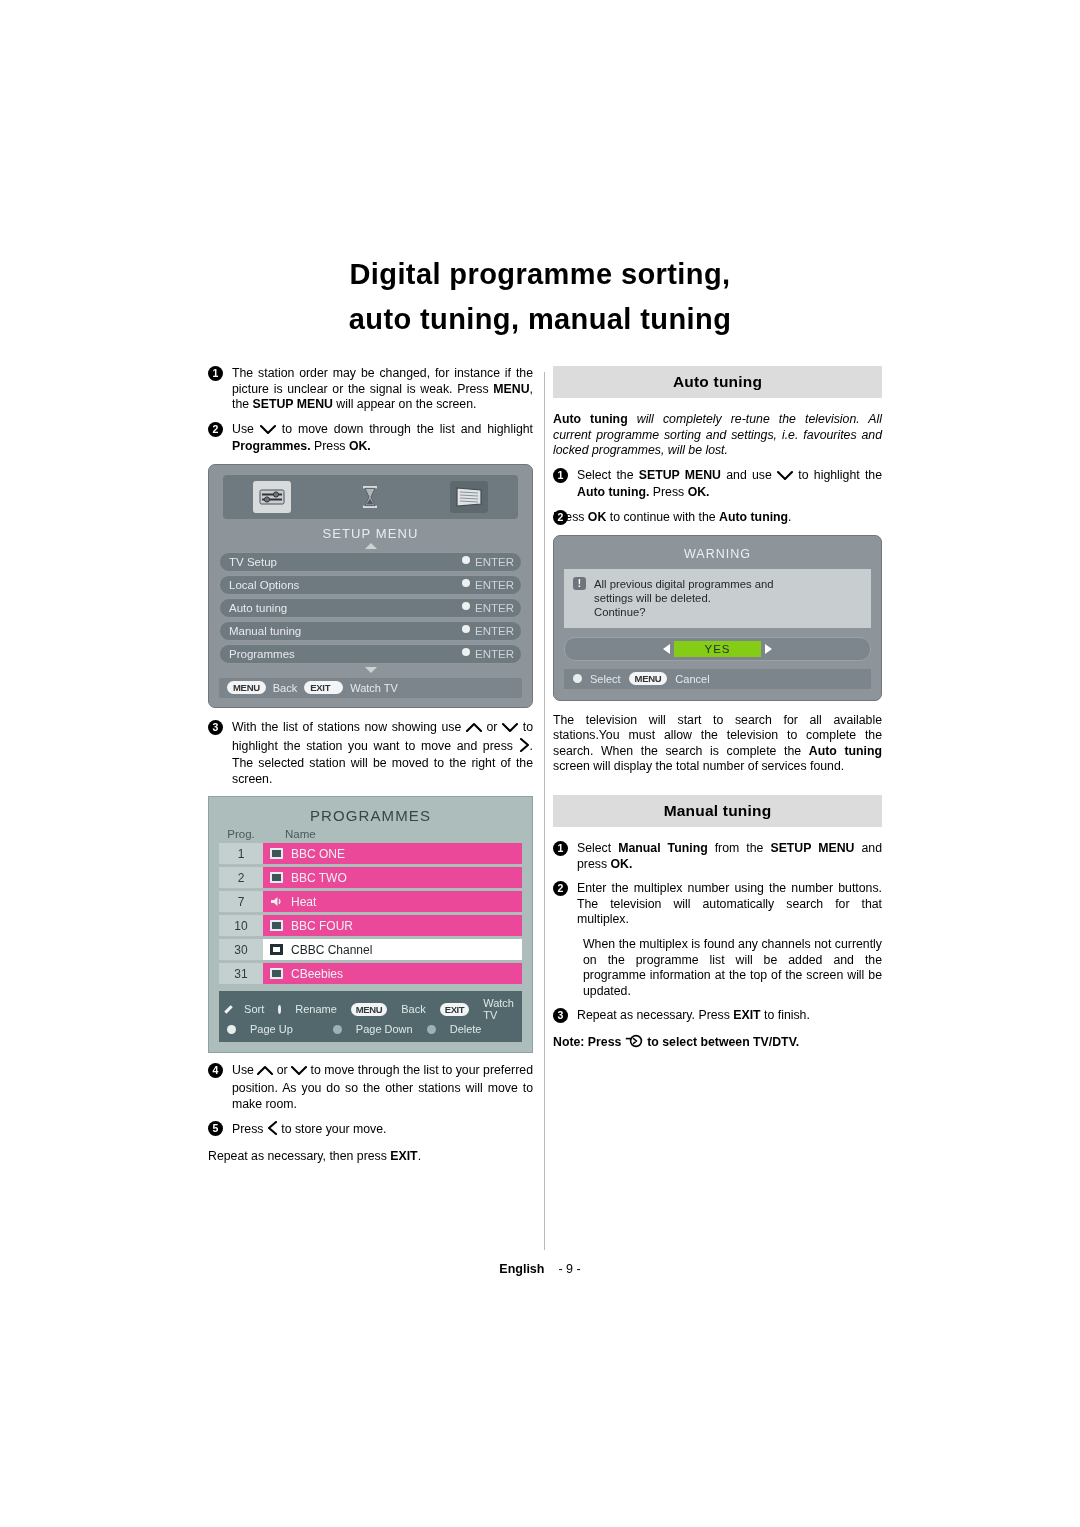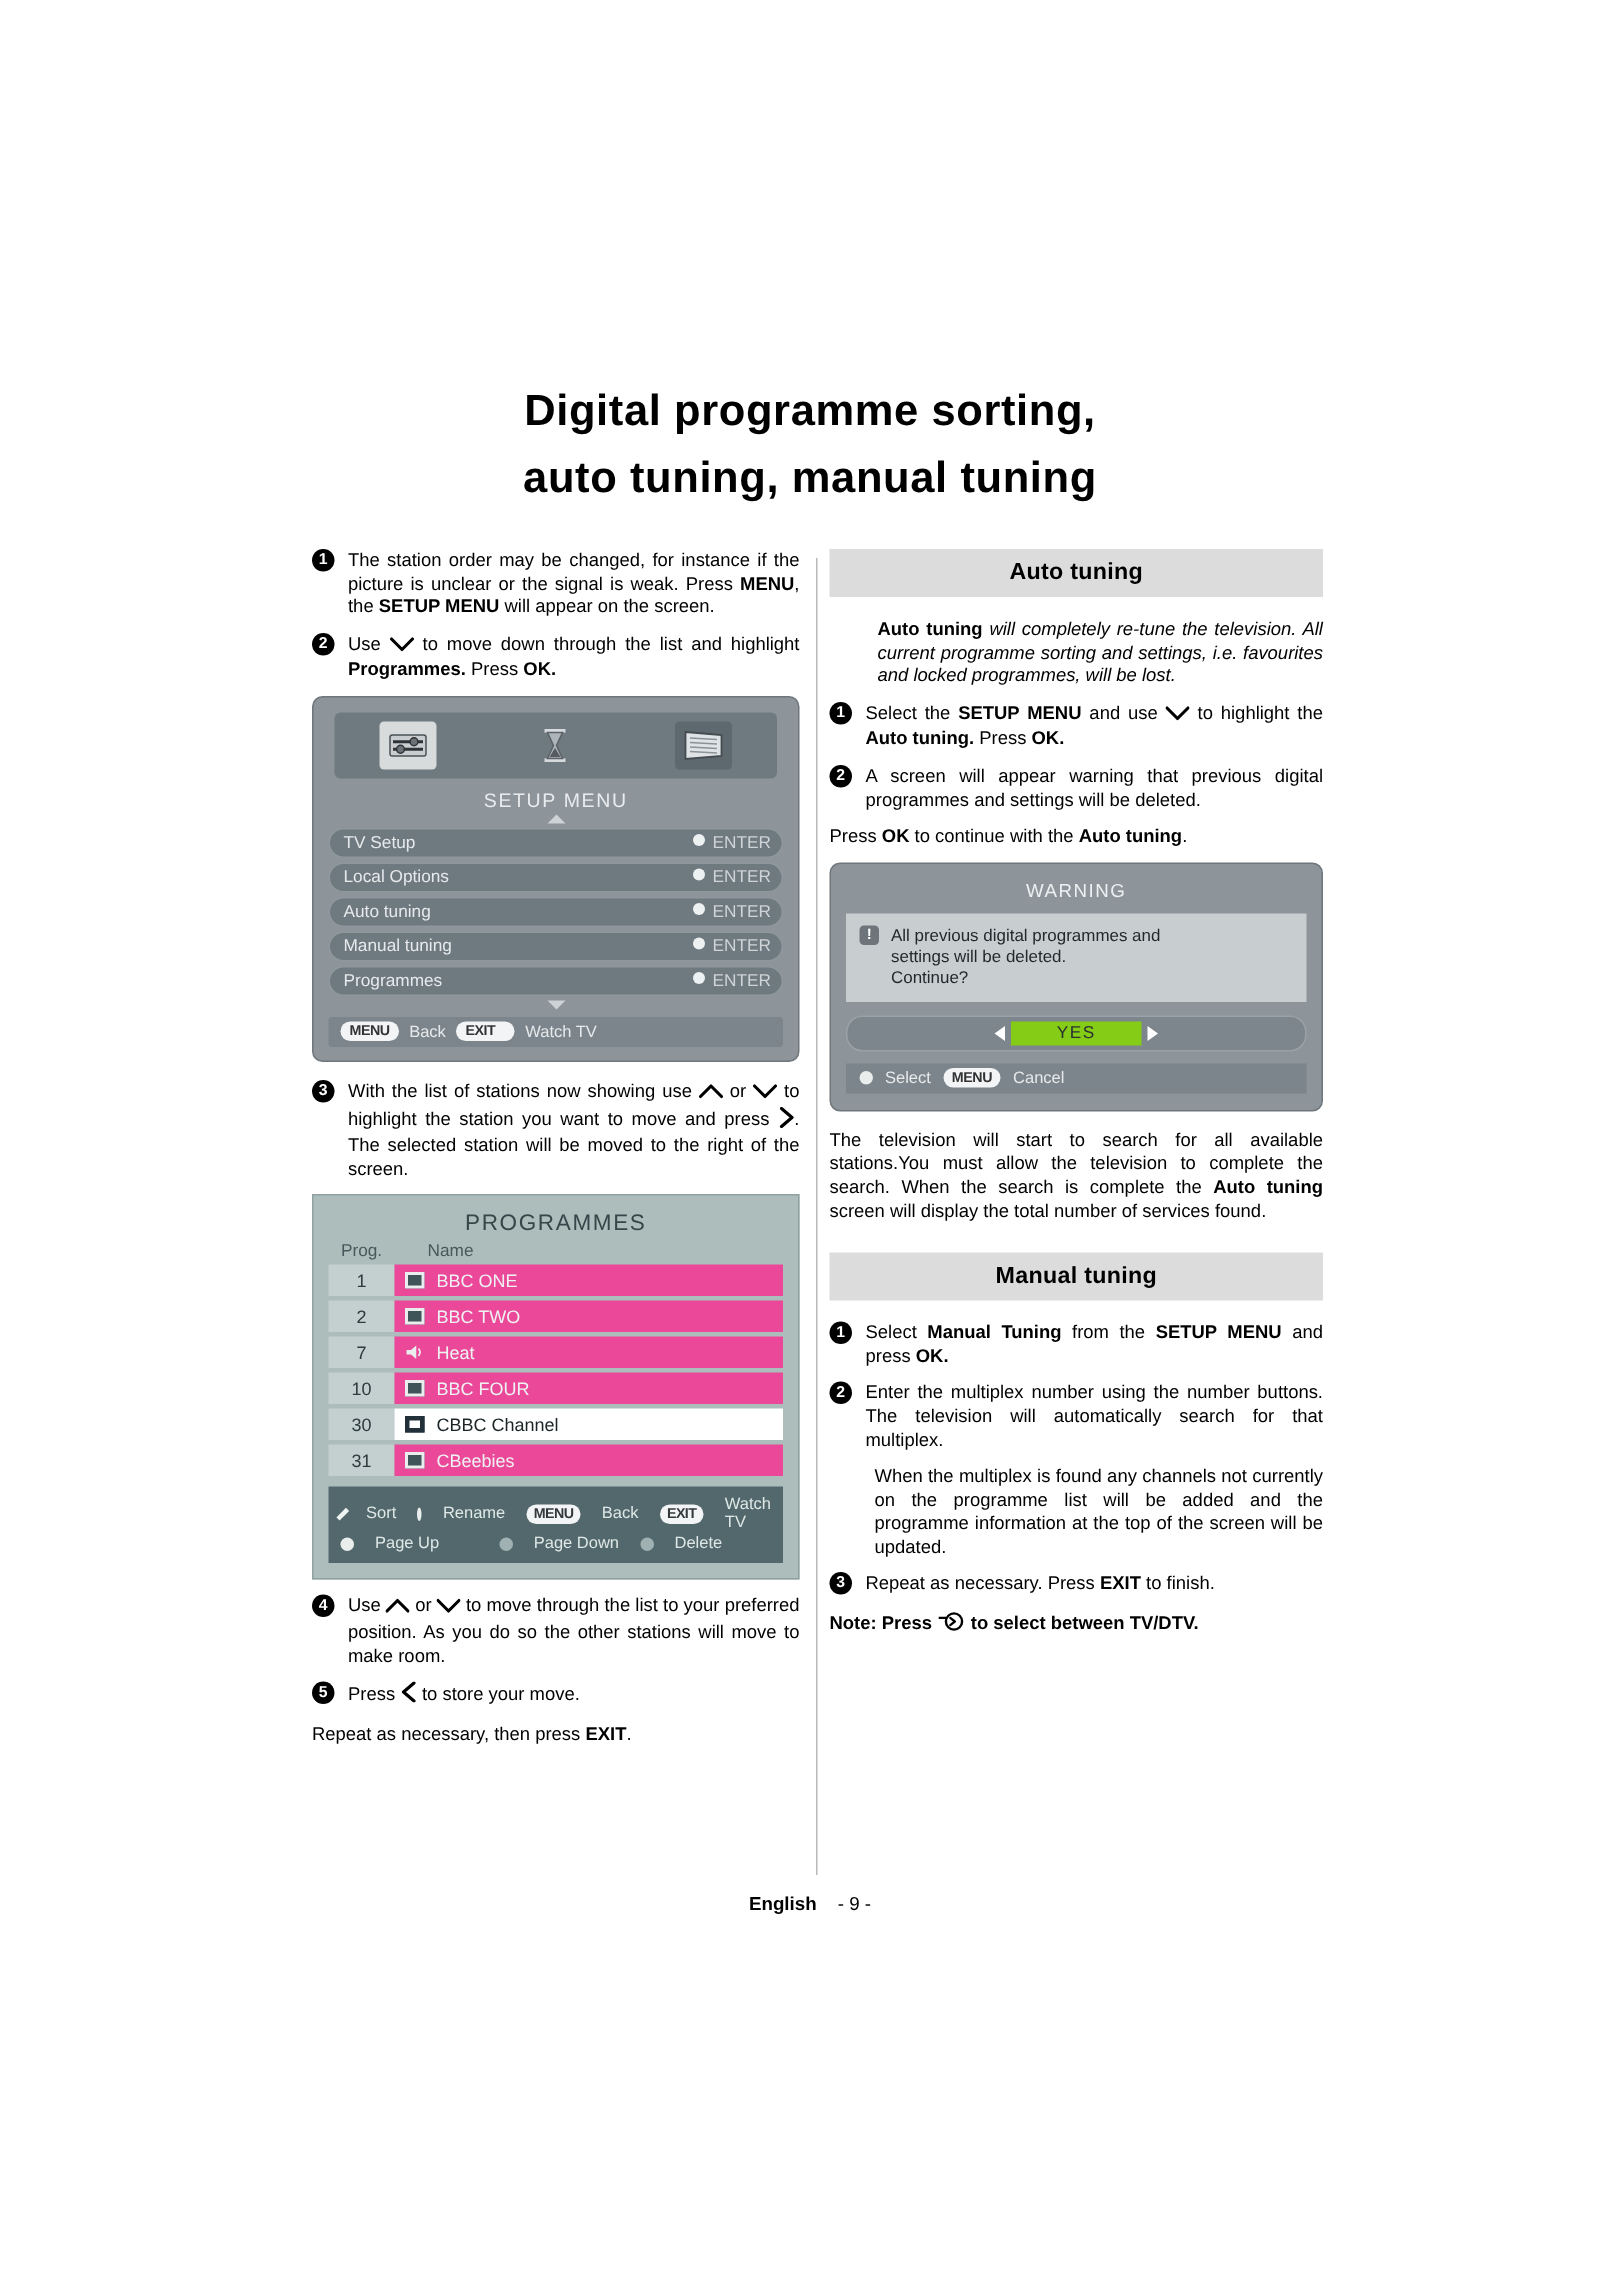--- a/index.html
+++ b/index.html
@@ -29,21 +29,21 @@
   .sec-head{
     background:#dcdcdc;text-align:center;font-weight:bold;font-size:15.5px;
     padding:7px 0 7px 0;margin:0 0 14px 0;letter-spacing:0.2px;
   }
 
   
   p.body{
     font-size:12.3px;line-height:15.6px;margin:0 0 9px 0;
     text-align:justify;
   }
-  p.ital{font-style:italic;margin-left:32px;}
+  p.ital{font-style:italic;}
   .b{font-weight:bold;font-style:normal;}
   .step{
     position:relative;padding-left:24px;font-size:12.3px;line-height:15.6px;
     margin:0 0 9px 0;text-align:justify;
   }
   .step .num{
     position:absolute;left:0;top:0px;width:15px;height:15px;border-radius:50%;
     background:#000;color:#fff;font-size:10.5px;font-weight:bold;
     text-align:center;line-height:15px;font-style:normal;
   }
@@ -384,21 +384,21 @@
 
     <p class="body ital"><span class="b">Auto tuning</span><span> will completely re-tune the television. All current programme sorting and settings, i.e. favourites and locked programmes, will be lost.</span></p>
 
     <div class="step">
       <span class="num">1</span><span>Select the </span><span class="b">SETUP MENU</span><span> and use </span><span class="ar"><svg width="16" height="11" viewBox="0 0 16 11">
             <polyline points="1,2 8,9 15,2" fill="none" stroke="#000" stroke-width="2.1" stroke-linecap="round" stroke-linejoin="round"></polyline>
           </svg></span><span> to highlight the </span><span class="b">Auto tuning.</span><span> Press </span><span class="b">OK.</span>
     </div>
 
     <div class="step">
-      <span class="num">2</span><span>A screen will appear warning that previous digital programmes and settings will be deleted.</span>
+      <span class="num">2</span>
     </div>
     <p class="body indent"><span>Press </span><span class="b">OK</span><span> to continue with the </span><span class="b">Auto tuning</span><span>.</span></p>
 
     <div class="warn">
       <div class="warn-title">WARNING</div>
       <div class="warn-body">
         <span class="bang">!</span>
         <span>
           <span>All previous digital programmes and</span><br>
           <span>settings will be deleted.</span><br>

